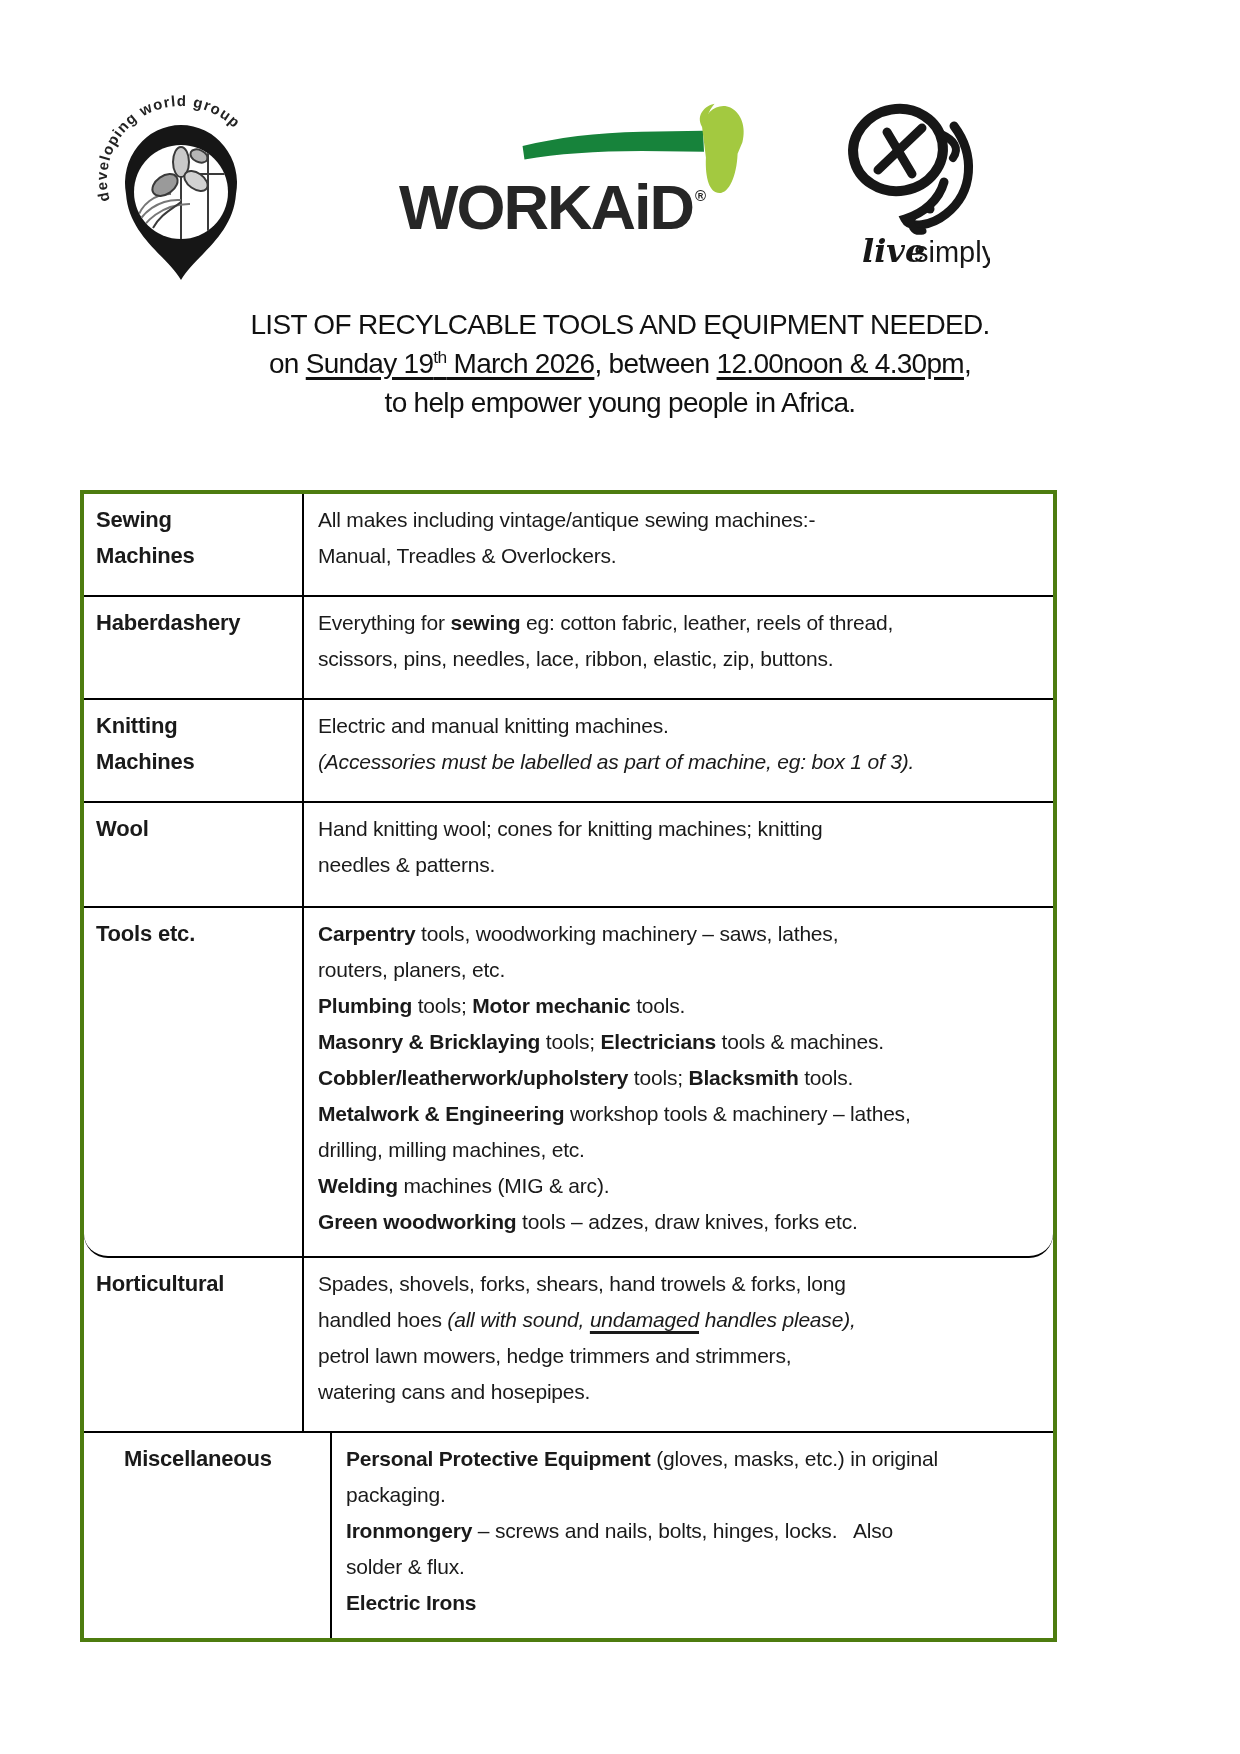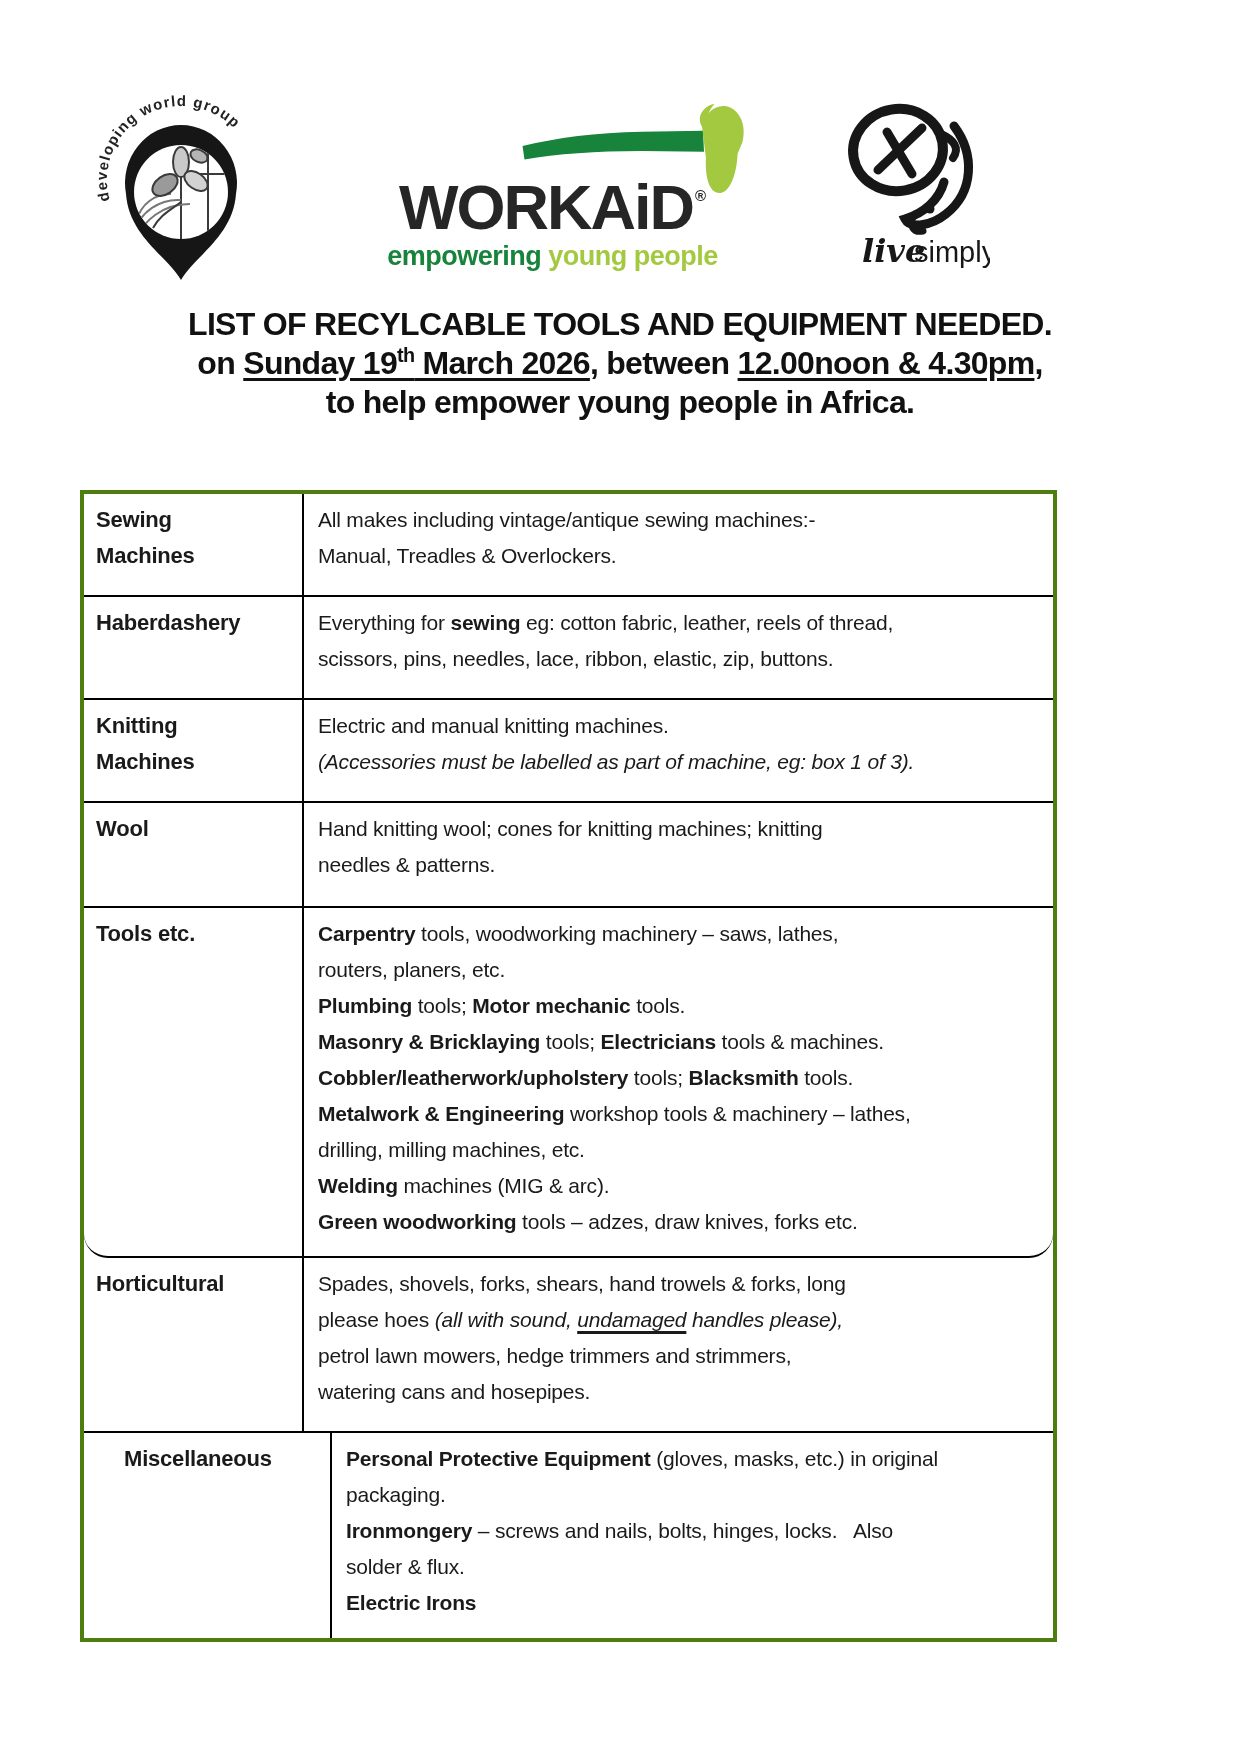--- a/index.html
+++ b/index.html
@@ -33,22 +33,22 @@
   }
   .workaid-reg{font-size:15px;font-weight:bold;vertical-align:28px;letter-spacing:0;margin-left:2px;}
   .workaid-tagline{margin-top:4px;font-size:27px;font-weight:bold;letter-spacing:-0.5px;white-space:nowrap;}
   .tag-dark{color:var(--green-dark,#17833b);}
   .tag-light{color:var(--green-light,#a3c940);}
 
   
   .title{
     margin-top:18px;
     text-align:center;
-    font-weight:bold;
-    font-size:32px;
+    font-weight:normal;
+    font-size:28px;
     letter-spacing:-0.7px;
     line-height:39px;
     color:#111;
   }
   .title sup{font-size:62%;line-height:0;}
   .u{text-decoration:underline;text-decoration-thickness:2.5px;text-underline-offset:4px;}
   .b{font-weight:bold;}
   .i{font-style:italic;}
 
   
@@ -113,21 +113,20 @@
       </g>
     </svg>
 
     <div class="workaid">
       <svg class="workaid-hammer" viewBox="0 0 240 100" xmlns="http://www.w3.org/2000/svg">
         <path d="M6 48 C42 39 82 34 130 33 L194 32 L195 54 L130 53 C82 53 42 56 8 62 Z" fill="var(--green-dark,#17833b)"></path>
         <path d="M193 28 C196 12 210 2 223 8 C234 14 239 28 235 44 L230 56 C229 80 221 97 211 97 C201 97 196 82 197 60 L193 28 Z" fill="var(--green-light,#a3c940)"></path>
         <path d="M193 28 C186 16 196 6 206 4 C199 12 197 20 198 30 Z" fill="var(--green-light,#a3c940)"></path>
       </svg>
       <div class="workaid-word"><span>WORKAiD</span><span class="workaid-reg">®</span></div>
-      <div class="workaid-tagline"><span class="tag-dark">empowering</span><span class="tag-light"> young people</span></div>
     </div>
 
     <svg class="livesimply-logo" viewBox="0 0 152 188" xmlns="http://www.w3.org/2000/svg">
       <g stroke="#171717" fill="none" stroke-linecap="round">
         <ellipse cx="60" cy="62" rx="45" ry="41" stroke-width="10" transform="rotate(-10 60 62)"></ellipse>
         <path d="M40 82 L84 40" stroke-width="9"></path>
         <path d="M49 44 L74 86" stroke-width="9"></path>
         <path d="M103 46 C116 52 122 60 115 70" stroke-width="8"></path>
         <path d="M116 38 C137 66 136 104 108 126 C93 138 72 141 67 131 C86 125 101 112 106 94" stroke-width="9"></path>
         <path d="M75 129 C71 137 75 145 85 143" stroke-width="7"></path>
@@ -198,21 +197,21 @@
           <div class="dline"><span class="b">Welding</span><span> machines (MIG &amp; arc).</span></div>
           <div class="dline"><span class="b">Green woodworking</span><span> tools – adzes, draw knives, forks etc.</span></div>
         </div>
       </div>
       <div class="trow">
         <div class="tcat">
           <div>Horticultural</div>
         </div>
         <div class="tdesc">
           <div class="dline"><span>Spades, shovels, forks, shears, hand trowels &amp; forks, long</span></div>
-          <div class="dline"><span>please hoes </span><span class="i">(all with sound, </span><span class="u"><span class="i">undamaged</span></span><span class="i"> handles please),</span></div>
+          <div class="dline"><span>handled hoes </span><span class="i">(all with sound, </span><span class="u"><span class="i">undamaged</span></span><span class="i"> handles please),</span></div>
           <div class="dline"><span>petrol lawn mowers, hedge trimmers and strimmers,</span></div>
           <div class="dline"><span>watering cans and hosepipes.</span></div>
         </div>
       </div>
       <div class="trow">
         <div class="tcat">
           <div>Miscellaneous</div>
         </div>
         <div class="tdesc">
           <div class="dline"><span class="b">Personal Protective Equipment</span><span> (gloves, masks, etc.) in original</span></div>

